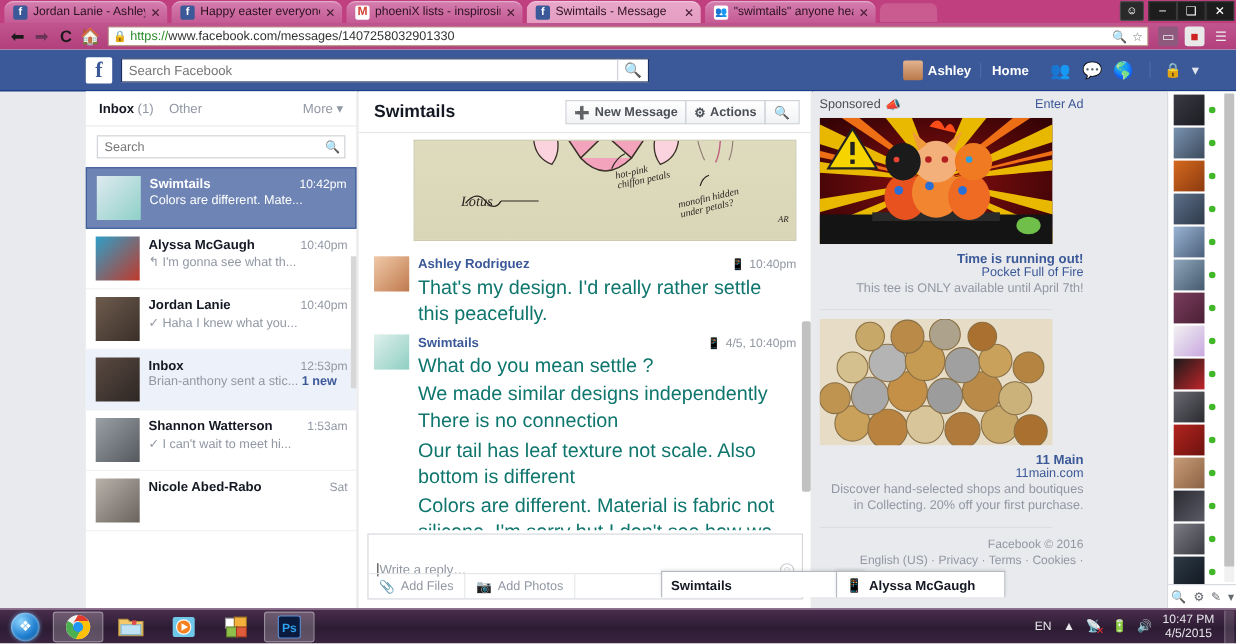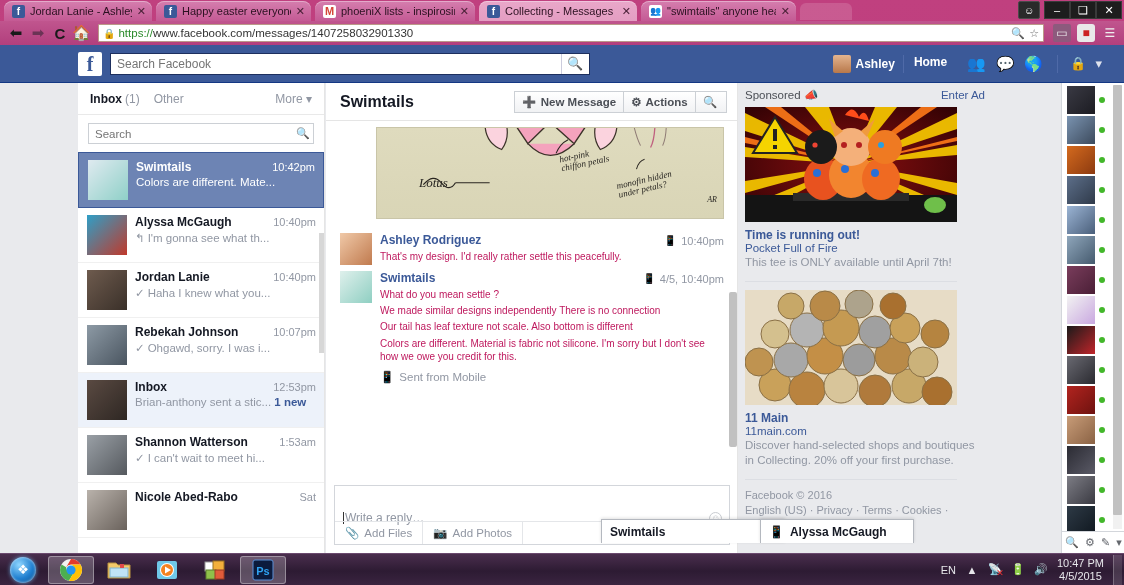--- a/index.html
+++ b/index.html
@@ -98,21 +98,21 @@
     border:1px solid #1d2f5e; display:flex; align-items:center;
   }
   .fbsearch input {
     flex:1; border:0; outline:0; font-size:12px; color:#4c1d95; padding-left:6px;
     font-family:"Liberation Sans",sans-serif; background:transparent;
   }
   .fbsearch .sbtn {
     width:28px;height:20px;display:flex;align-items:center;justify-content:center;
     border-left:1px solid #ccd; color:#4b4f56; font-size:13px;
   }
-  .fbnav { display:flex; margin-left:auto; margin-right:22px; gap:0;}
+  .fbnav { display:flex; align-items:center; margin-left:auto; margin-right:34px; gap:0;}
   .fbnav .me { display:flex;align-items:center;gap:5px;padding:0 8px;}
   .fbnav .me .av {width:18px;height:18px;border-radius:2px;background:linear-gradient(#e3b48f,#b8784a);}
   .fbnav .me span {color:#fff;font-size:12px;font-weight:bold;}
   .fbnav .home {color:#fff;font-size:12px;font-weight:bold;padding:0 10px;border-left:1px solid #4f6aa8;}
   .fbnav .icons { display:flex; align-items:center; gap:10px; margin-left:10px;}
   .fbnav .icons .ic {color:#dfe3ee;font-size:15px;}
   .fbnav .priv { display:flex;align-items:center;gap:9px;margin-left:14px;padding-left:12px;border-left:1px solid #4f6aa8;}
   .fbnav .priv .ic {color:#dfe3ee;font-size:13px;}
 
   
@@ -182,21 +182,21 @@
   .sketch .hand {
     position:absolute; font-family:"Liberation Serif",serif; font-style:italic;
     color:#262420; font-size:9px; line-height:1.05;
   }
   .msg { display:flex; padding:4px 14px 2px 14px; gap:8px; }
   .msg .av {width:32px;height:32px;flex:0 0 auto;background:#c7ccd4;overflow:hidden;}
   .msg .body {flex:1;min-width:0;}
   .msg .row1 {display:flex;align-items:baseline;}
   .msg .who {font-size:12px;font-weight:bold;color:#3b5998;}
   .msg .when {margin-left:auto;font-size:11px;color:#9197a3;display:flex;gap:4px;align-items:center;}
-  .msg p {font-size:10px;color:#be185d;line-height:1.32;margin-top:3px;}
+  .msg p {font-size:18px;color:#0f766e;line-height:1.32;margin-top:3px;}
   .msg .sentfrom {font-size:11.5px;color:#9197a3;margin-top:7px;display:flex;gap:5px;align-items:center;}
 
   .composer {
     position:absolute;left:8px;top:402px;width:396px;height:60px;
     border:1px solid #d3d6db;background:#fff;
   }
   .composer .ta {
     height:35px; padding:5px 8px; font-size:12px; color:#9197a3; position:relative;margin-top:20px;
   }
   .composer .ta .caret {
@@ -208,21 +208,21 @@
   }
   .composer .bar {
     position:absolute;bottom:0;left:0;right:0;height:23px;border-top:1px solid #e4e6e9;
     display:flex;align-items:center;font-size:11.5px;color:#9197a3;
   }
   .composer .bar .it {display:flex;align-items:center;gap:5px;padding:0 10px;height:100%;border-right:1px solid #e4e6e9;}
   .composer .bar .right {margin-left:auto;display:flex;align-items:center;gap:5px;padding-right:9px;}
 
   
   .col-right {
-    position:absolute; left:739px; top:0; width:322px; height:470px; background:#e9eaed;
+    position:absolute; left:739px; top:0; width:322px; height:470px; background:#e9eaed;text-align:right;
   }
   .ads { position:absolute; left:6px; top:0; width:240px; }
   .ads-head {display:flex;align-items:center;height:24px;font-size:11.5px;}
   .ads-head .sp {color:#4b4f56;display:flex;gap:4px;align-items:center;}
   .ads-head .ca {margin-left:auto;color:#3b5998;}
   .ad { margin-bottom:10px; }
   .ad .pic { width:212px; height:115px; overflow:hidden; position:relative; border:0;}
   .ad .ttl {font-size:12px;font-weight:bold;color:#3b5998;margin-top:6px;}
   .ad .sub {font-size:11.5px;color:#3b5998;}
   .ad .desc {font-size:11.5px;color:#9197a3;line-height:1.35;margin-top:1px;}
@@ -312,21 +312,21 @@
         <span class="ttl">Happy easter everyone wi</span>
         <span class="x">✕</span>
       </div>
       <div class="tab" style="left:315px;width:160px;">
         <span class="favicon gm">M</span>
         <span class="ttl">phoeniX lists - inspirosinc</span>
         <span class="x">✕</span>
       </div>
       <div class="tab active" style="left:479px;width:158px;">
         <span class="favicon">f</span>
-        <span class="ttl">Collecting - Messages</span>
+        <span class="ttl">Swimtails - Message</span>
         <span class="x">✕</span>
       </div>
       <div class="tab" style="left:641px;width:155px;">
         <span class="favicon bb">👥</span>
         <span class="ttl">"swimtails" anyone heard</span>
         <span class="x">✕</span>
       </div>
       <div class="tab-newspace" style="left:800px;"></div>
 
       <div class="wincontrols">
@@ -420,30 +420,20 @@
                 </div>
               </div>
               <div class="thread">
                 <div class="av" style="background:linear-gradient(135deg,#6e5b4e,#3a3029);"></div>
                 <div class="meta">
                   <div class="row1">
                     <span class="nm">Jordan Lanie</span>
                     <span class="tm">10:40pm</span>
                   </div>
                   <div class="snip"><span class="tick">✓</span><span class="sniptext">Haha I knew what you...</span></div>
-                </div>
-              </div>
-              <div class="thread">
-                <div class="av" style="background:linear-gradient(135deg,#8d9aa5,#4a5560);"></div>
-                <div class="meta">
-                  <div class="row1">
-                    <span class="nm">Rebekah Johnson</span>
-                    <span class="tm">10:07pm</span>
-                  </div>
-                  <div class="snip"><span class="tick">✓</span><span class="sniptext">Ohgawd, sorry. I was i...</span></div>
                 </div>
               </div>
               <div class="thread unread">
                 <div class="av" style="background:linear-gradient(135deg,#5a4a42,#2e2723);"></div>
                 <div class="meta">
                   <div class="row1">
                     <span class="nm">Inbox</span>
                     <span class="tm">12:53pm</span>
                   </div>
                   <div class="snip"><span class="sniptext">Brian-anthony sent a stic...</span> <span class="new">1 new</span></div>

